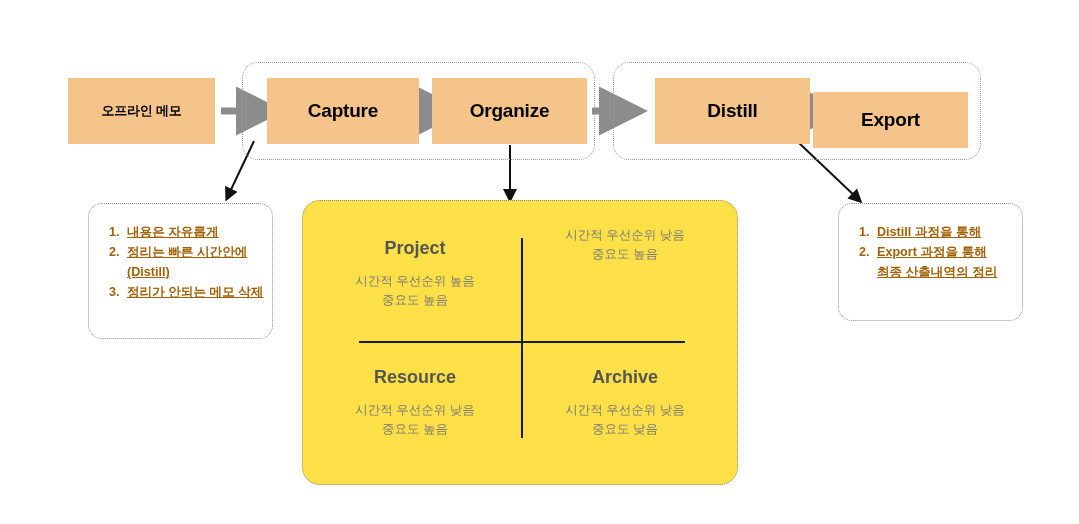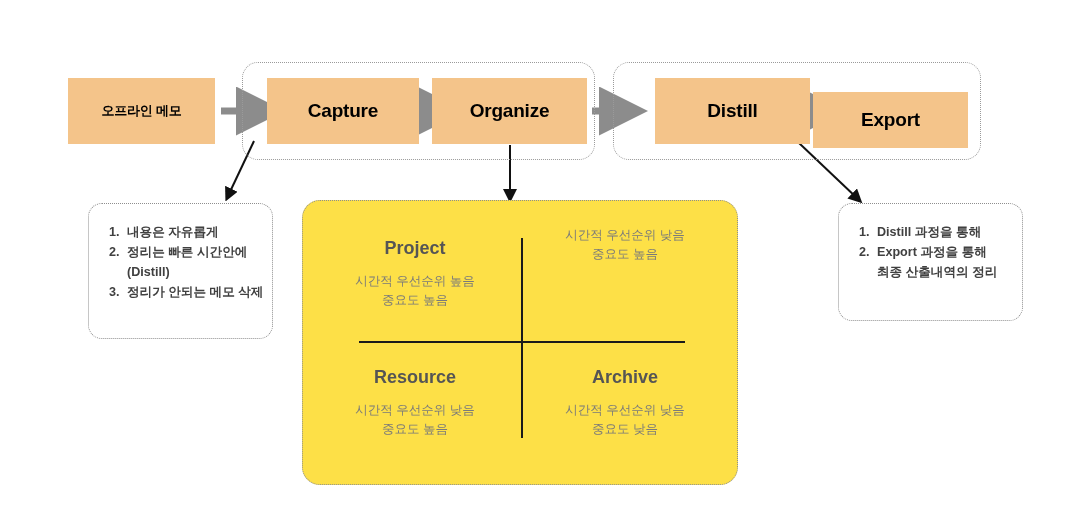--- a/index.html
+++ b/index.html
@@ -55,24 +55,25 @@
     background: #ffffff;
   }
   .note ol {
     margin: 0;
     padding: 0 10px 0 34px;
     list-style-position: outside;
   }
   .note li {
     font-size: 12.6px;
     font-weight: bold;
-    color: #404040;
+    color: #a16207;
     line-height: 20px;
     padding-left: 4px;
     white-space: nowrap;
+    text-decoration: underline;
   }
   .note li .sub {
     display: block;
     white-space: nowrap;
   }
 
   
   #para-card {
     position: absolute;
     left: 302px; top: 200px;

